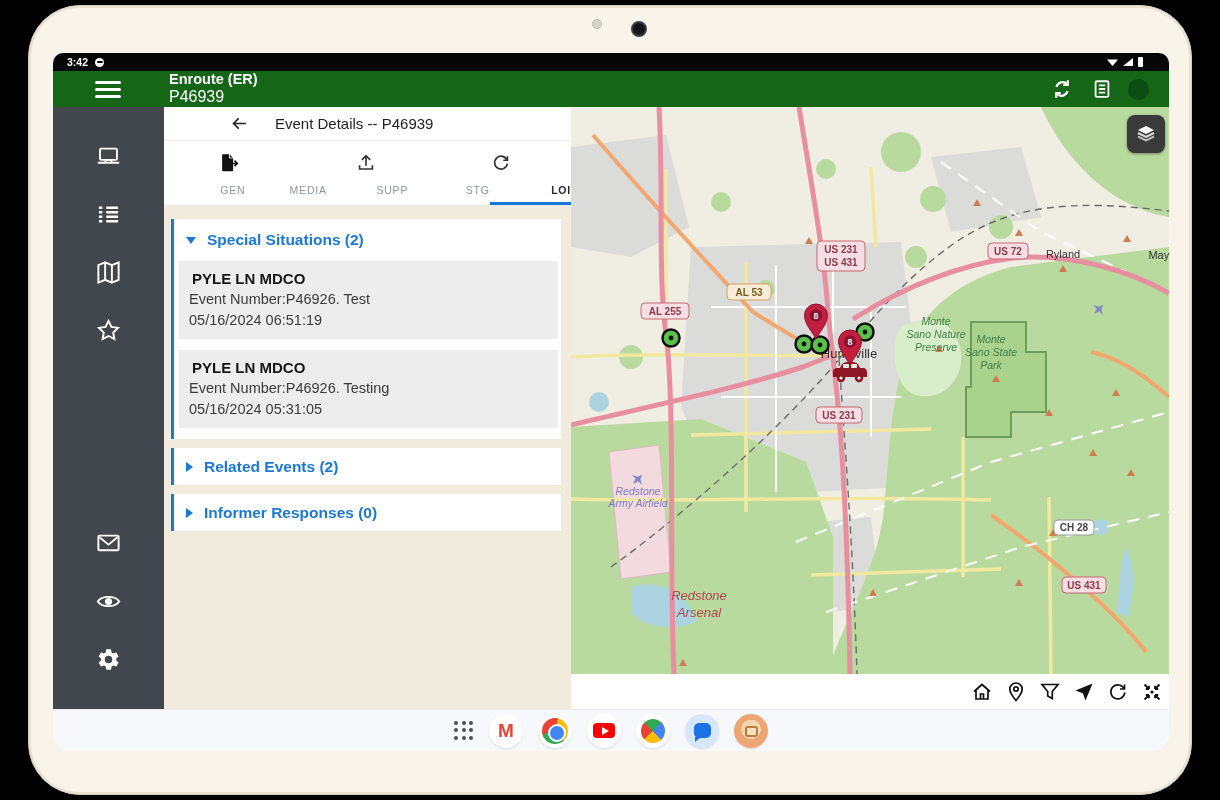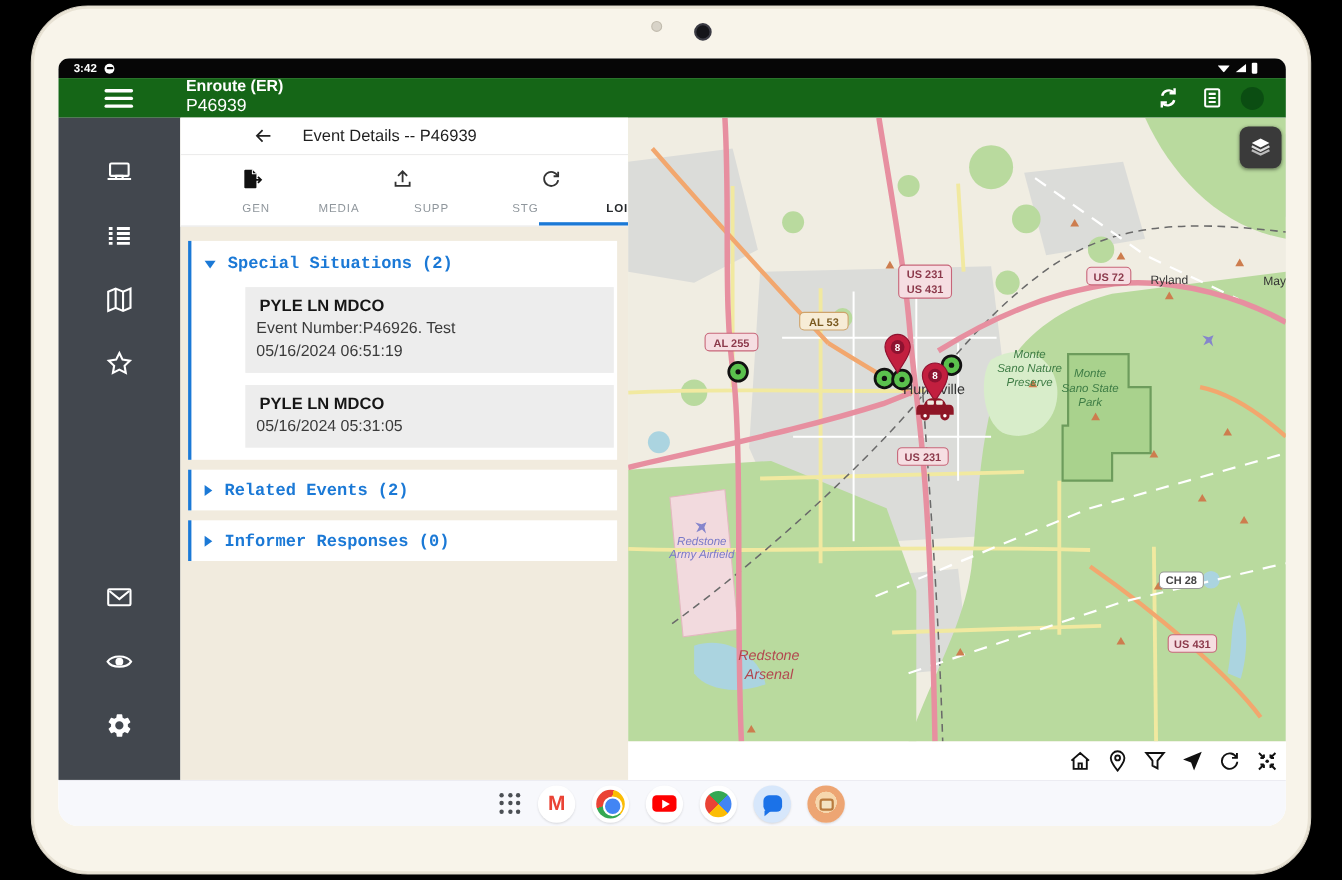--- a/index.html
+++ b/index.html
@@ -52,23 +52,23 @@
   .tab{flex:1;text-align:right;font-size:10.5px;letter-spacing:.8px;color:#8f969c;line-height:24px;cursor:pointer;}
   .tab.active{color:#26292c;font-weight:bold;}
   .tab-underline{position:absolute;bottom:0;left:80%;width:20%;height:3px;background:#1b79d6;}
   .sections{padding:13px 10px 0 7px;overflow:hidden;}
   .section{background:#fff;border-left:3px solid #1b79d6;margin-bottom:9px;}
   .sec-head{height:37px;display:flex;align-items:center;cursor:pointer;}
   .section.expanded .sec-head{height:42px;}
   .tri{width:0;height:0;margin-left:12px;}
   .tri.right{border-top:5px solid transparent;border-bottom:5px solid transparent;border-left:7px solid #1b79d6;}
   .tri.down{border-left:5px solid transparent;border-right:5px solid transparent;border-top:7px solid #1b79d6;}
-  .sec-title{margin-left:11px;font-size:15.5px;font-weight:bold;color:#1b79d6;font-family:Liberation Mono, monospace;}
+  .sec-title{margin-left:11px;font-size:15.5px;font-weight:bold;color:#1b79d6;}
   .sec-items{padding:0 3px 11px 5px;}
-  .card{background:#ededed;margin-bottom:11px;padding:7px 10px 8px;cursor:pointer;margin-left:44px;}
+  .card{background:#ededed;margin-bottom:11px;padding:7px 10px 8px;cursor:pointer;}
   .card:last-child{margin-bottom:0;}
   .card-title{font-size:15px;font-weight:bold;color:#161616;line-height:21px;padding-left:3px;}
   .card-line{font-size:14.5px;color:#3b3b3b;line-height:21px;}
   
   .map-panel{width:598px;display:flex;flex-direction:column;flex:0 0 auto;position:relative;align-items:flex-end;}
   .map-wrap{height:567px;position:relative;overflow:hidden;flex:0 0 auto;background:#f0ede2;cursor:grab;}
   .layers-btn{position:absolute;top:8px;right:4px;width:38px;height:38px;background:#3a3a3a;border-radius:8px;
               display:flex;align-items:center;justify-content:center;cursor:pointer;box-shadow:0 1px 3px rgba(0,0,0,.4);}
   .map-toolbar{height:35px;background:#fff;display:flex;align-items:center;justify-content:space-around;flex:1 1 auto;}
   .mt-btn{width:34px;height:28px;display:flex;align-items:center;justify-content:center;cursor:pointer;}
@@ -237,20 +237,21 @@
             <span class="sec-title">Special Situations (2)</span>
           </div>
           <div class="sec-items">
             <div class="card">
               <div class="card-title">PYLE LN MDCO</div>
               <div class="card-line">Event Number:P46926. Test</div>
               <div class="card-line">05/16/2024 06:51:19</div>
             </div>
             <div class="card">
               <div class="card-title">PYLE LN MDCO</div>
+              <div class="card-line">Event Number:P46926. Testing</div>
               <div class="card-line">05/16/2024 05:31:05</div>
             </div>
           </div>
         </div>
         <div class="section">
           <div class="sec-head">
             <span class="tri right"></span>
             <span class="sec-title">Related Events (2)</span>
           </div>
         </div>

